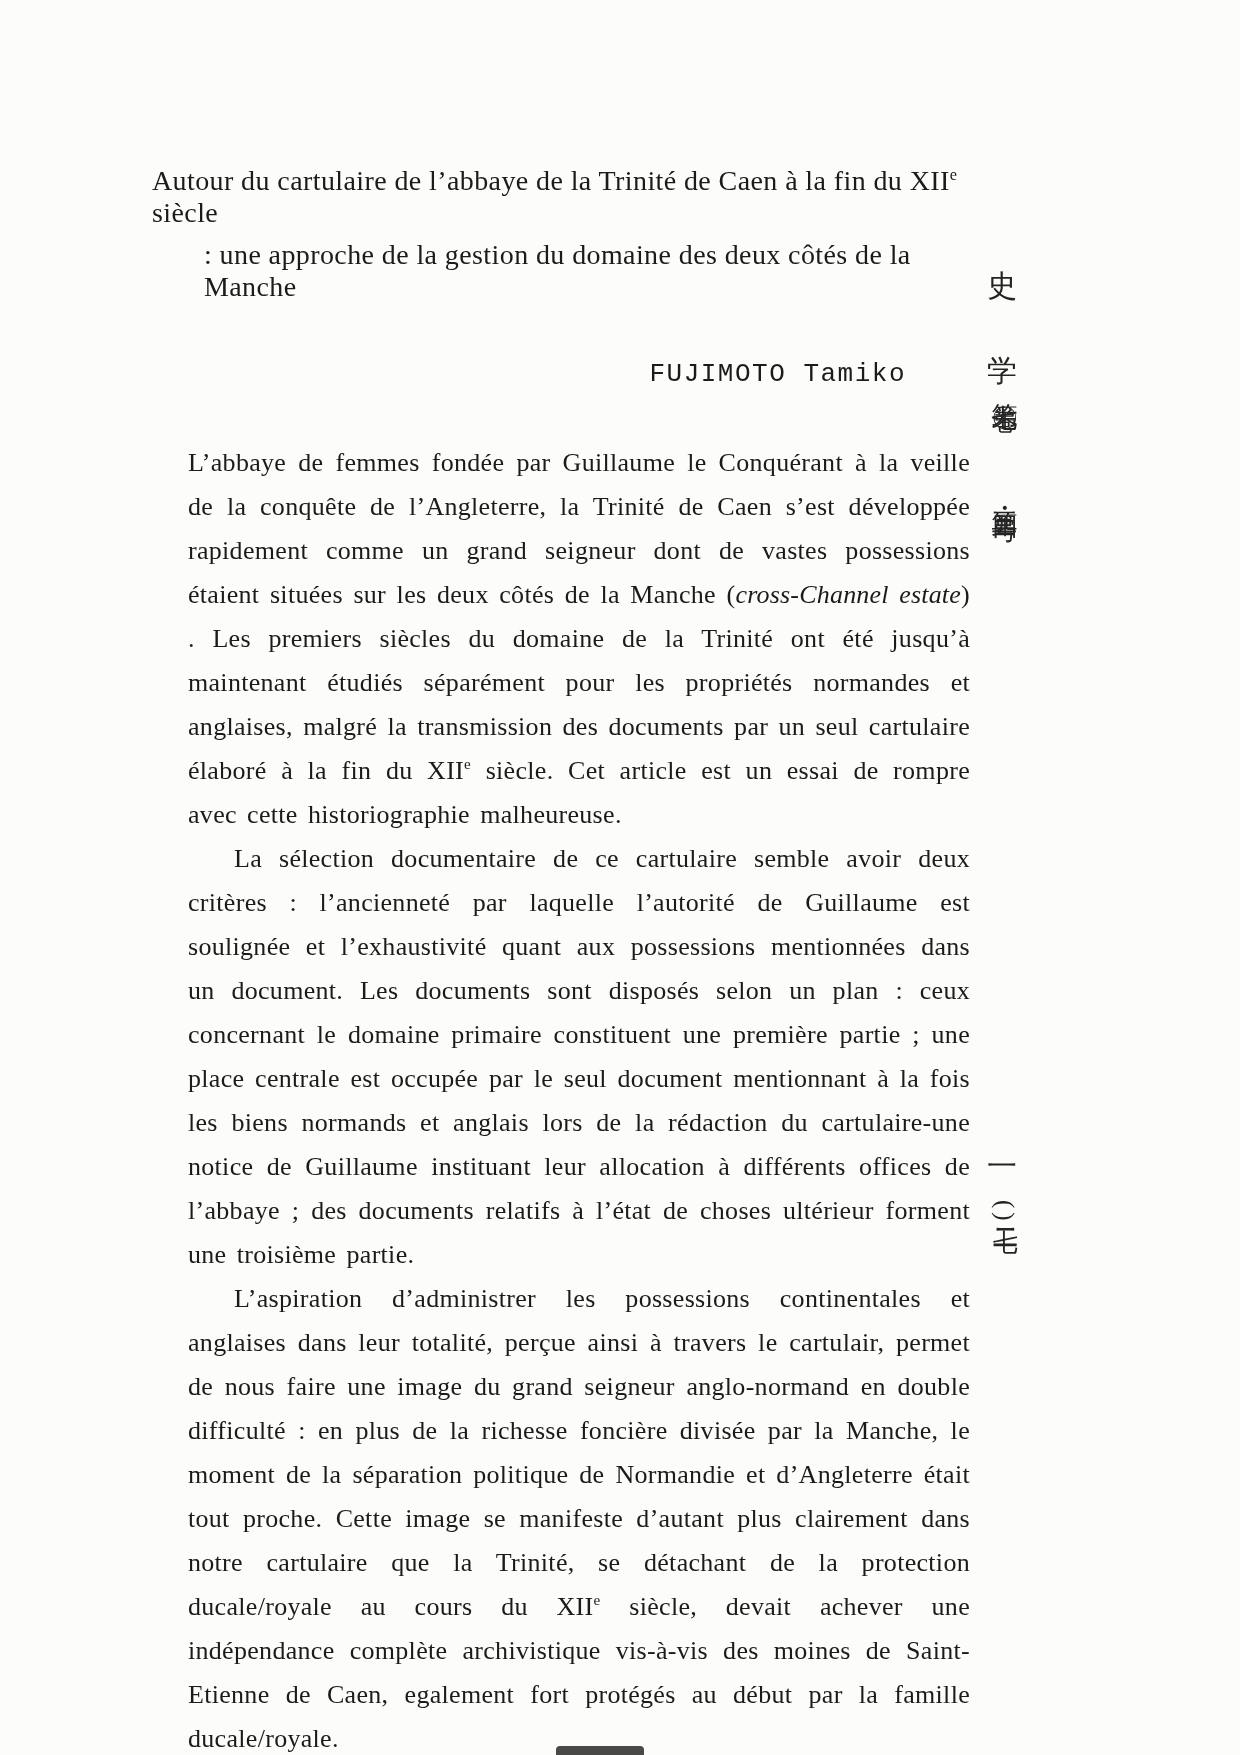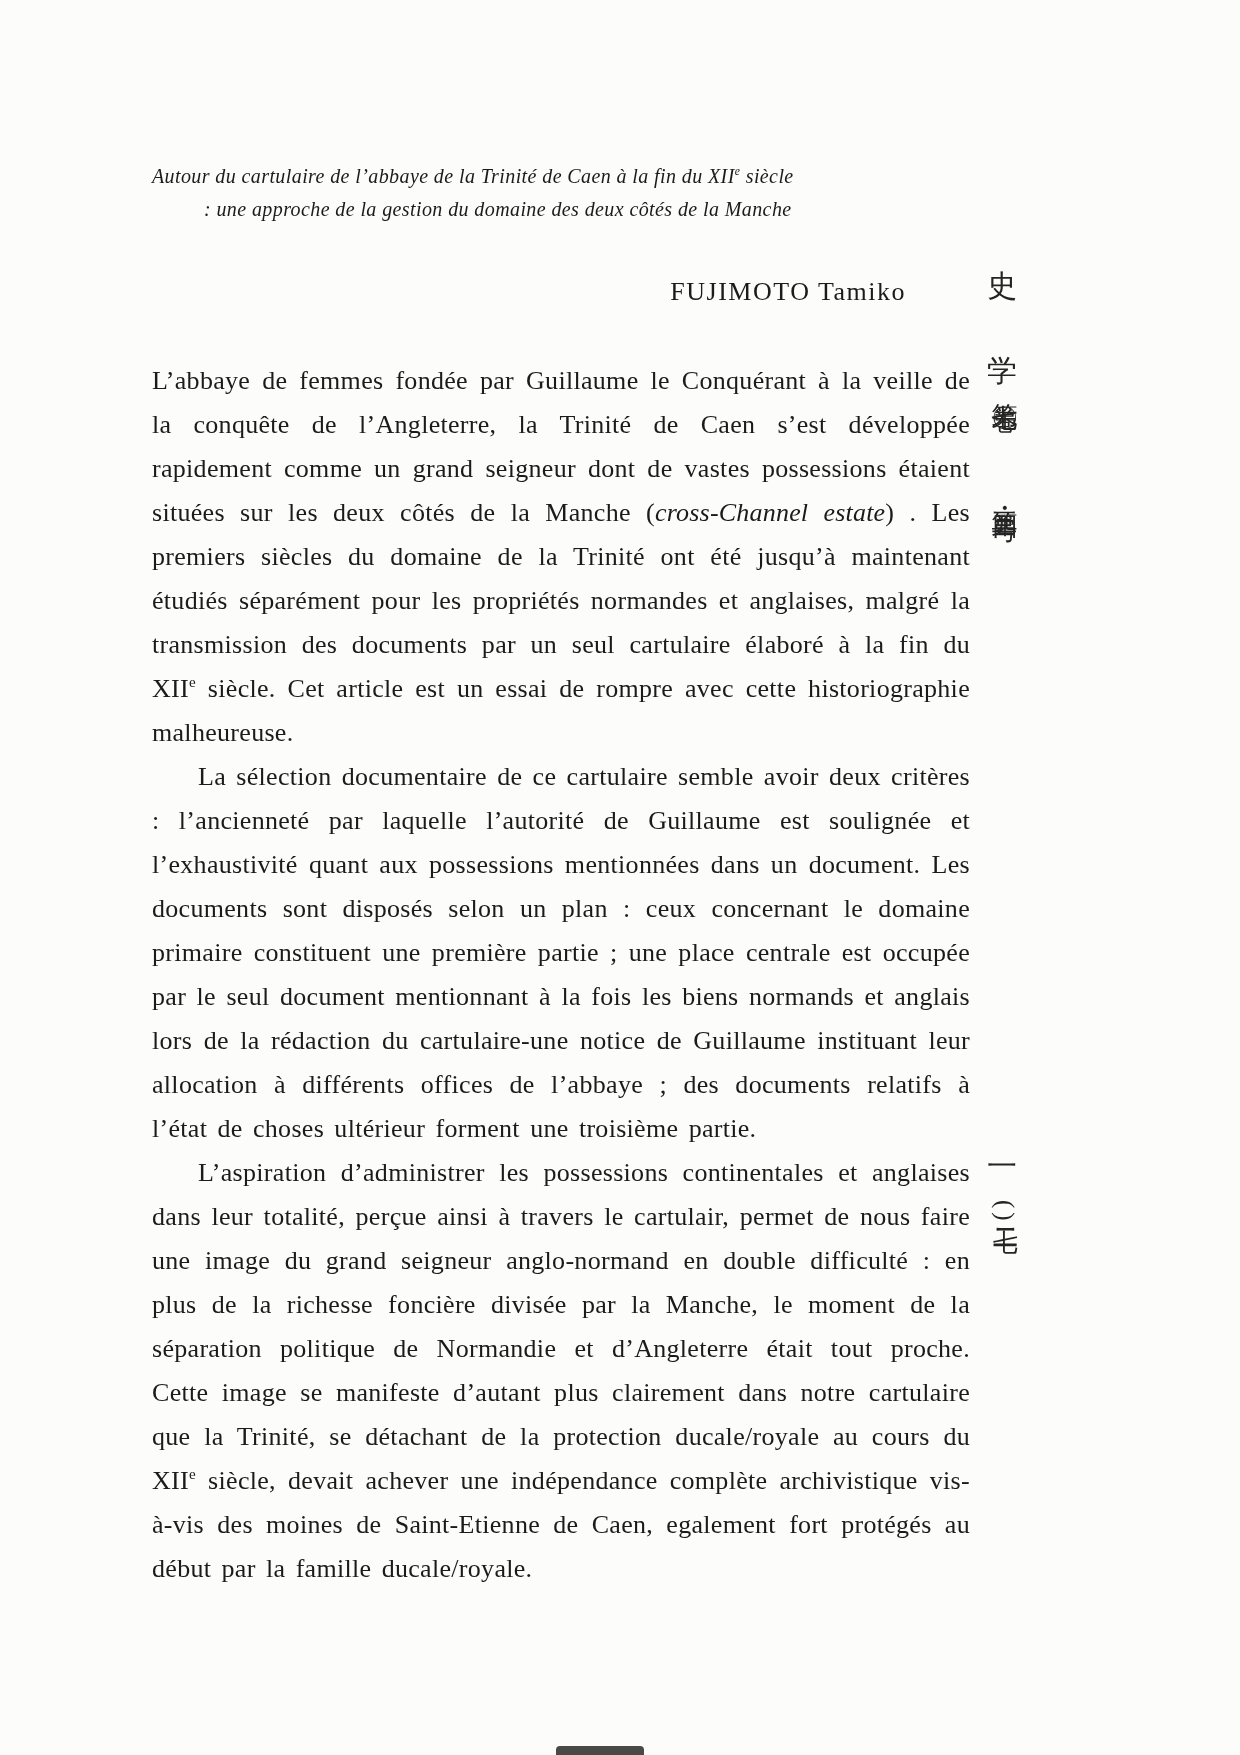--- a/index.html
+++ b/index.html
@@ -12,37 +12,39 @@
     overflow: hidden;
   }
 
   
   .main-column {
     position: absolute;
     left: 152px;
     top: 165px;
     width: 818px;
   }
-  .title-block { font-size: 20px; font-weight: normal; font-style: italic; }
+  .title-block { font-size: 28px; font-weight: normal; }
   .title-line1 { display: block; letter-spacing: 0.4px; }
   .title-line2 { display: block; margin-top: 10px; padding-left: 52px; letter-spacing: 0.4px; }
   .author-line {
     margin-top: 56px;
     text-align: right;
     padding-right: 64px;
     font-size: 26px;
     letter-spacing: 1.5px;
+    font-family: Liberation Mono, monospace;
   }
   .abstract { margin-top: 52px; }
   .para {
     font-size: 26px;
     line-height: 44px;
     text-align: justify;
     word-spacing: 3.5px;
     letter-spacing: 0.3px;
+    margin-left: 36px;
   }
   .para.indent { text-indent: 46px; }
   .para sup {
     font-size: 0.58em;
     vertical-align: super;
     line-height: 0;
   }
   .title-block sup { font-size: 0.58em; vertical-align: super; line-height: 0; }
   em.latin { font-style: italic; letter-spacing: 0.2px; }
 

